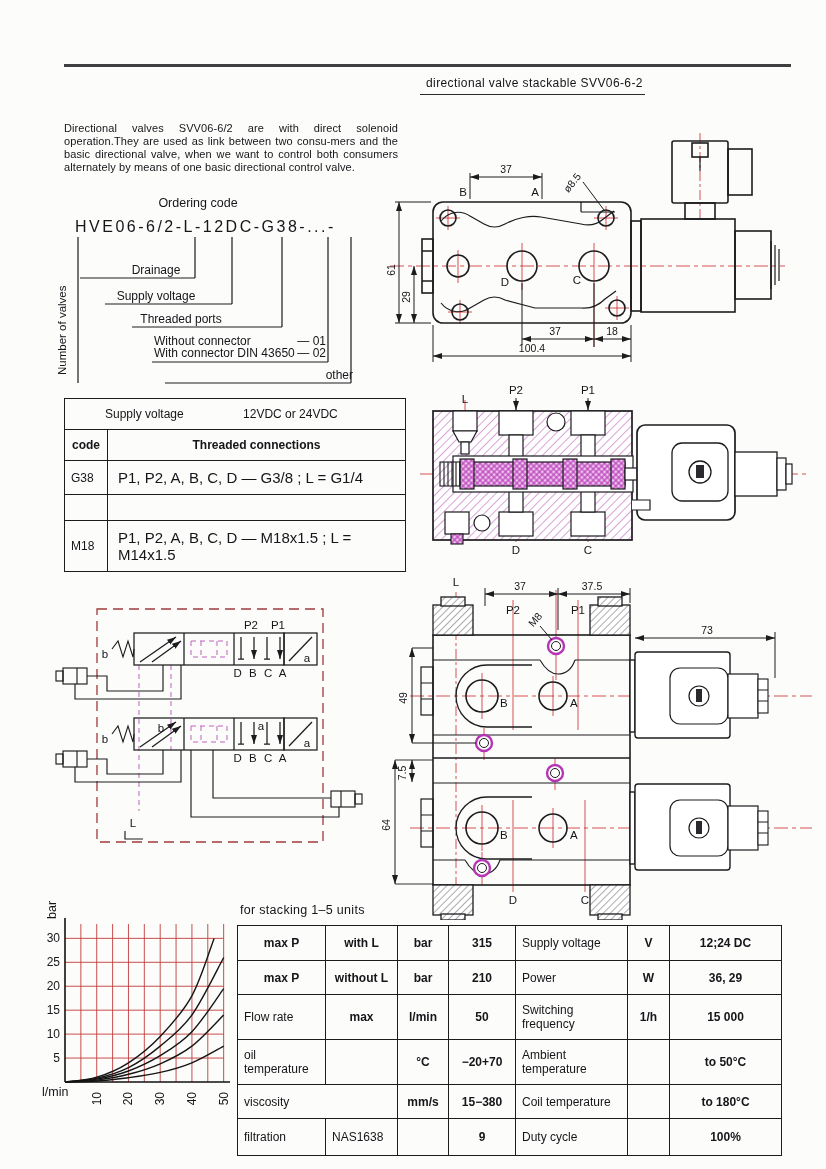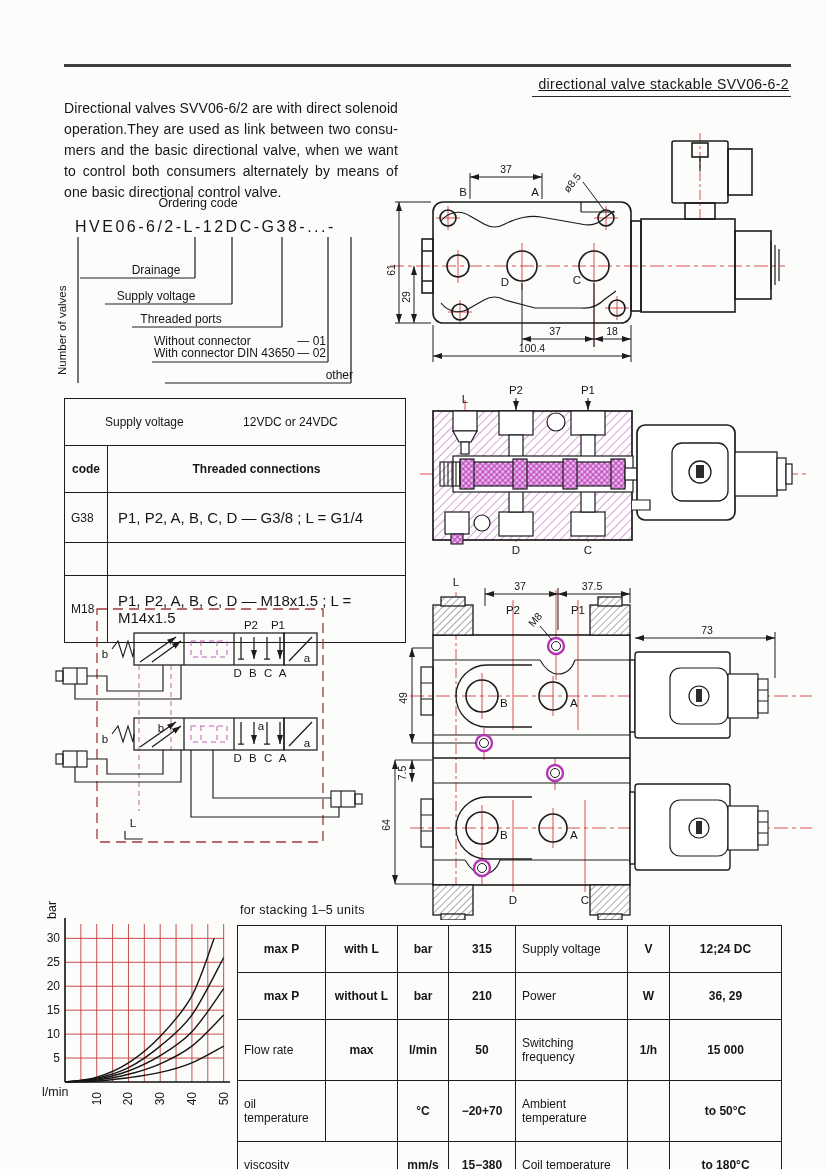--- a/index.html
+++ b/index.html
@@ -1,24 +1,24 @@
 <!DOCTYPE html>
 <html><head>
 <meta charset="utf-8">
 <style>
   html,body{margin:0;padding:0;background:#e8e8e8;}
   .page{position:relative;width:826px;height:1169px;background:#fcfcfa;overflow:hidden;
         font-family:"Liberation Sans",sans-serif;color:#15151a;}
   .abs{position:absolute;}
   .rule{background:#3f3f42;}
-  .title-wrap{text-align:right;font-size:14px;letter-spacing:.4px;text-decoration:underline;}
+  .title-wrap{text-align:left;font-size:12px;letter-spacing:.4px;}
   .title-wrap span{border-bottom:1.6px solid #2b2b2e;padding:0 2px 4px 6px;}
-  .desc{font-size:14px;line-height:21px;text-align:justify;letter-spacing:.1px;}
+  .desc{font-size:11px;line-height:13px;text-align:justify;letter-spacing:.1px;margin-top:24px;}
   table{border-collapse:collapse;table-layout:fixed;}
-  td{border:1.2px solid #1c1c1f;font-size:12px;padding:16px 6px;overflow:hidden;}
+  td{border:1.2px solid #1c1c1f;font-size:12px;padding:8px 6px;overflow:hidden;}
   .tl{text-align:left;} .tc{text-align:center;font-weight:bold;}
   .vt td{font-size:12px;}
   .vt .conn{font-size:15px;padding-left:10px;}
   .sv1{padding-left:34px;} .sv2{padding-left:56px;}
   svg text{font-family:"Liberation Sans",sans-serif;fill:#15151a;}
   .cap{font-size:12.5px;letter-spacing:.3px;}
 </style>
 </head>
 <body>
 

